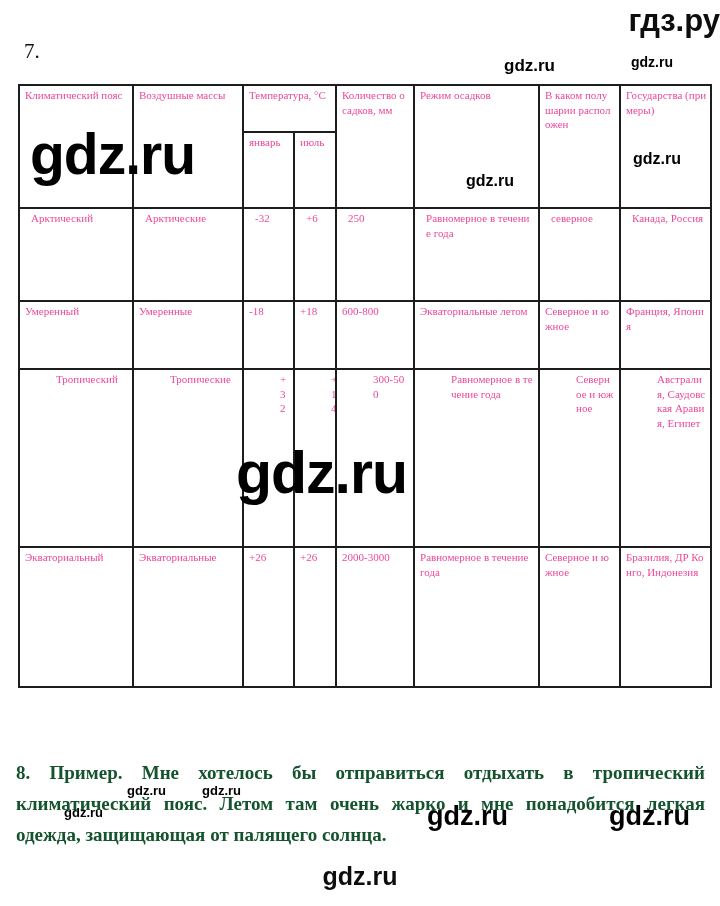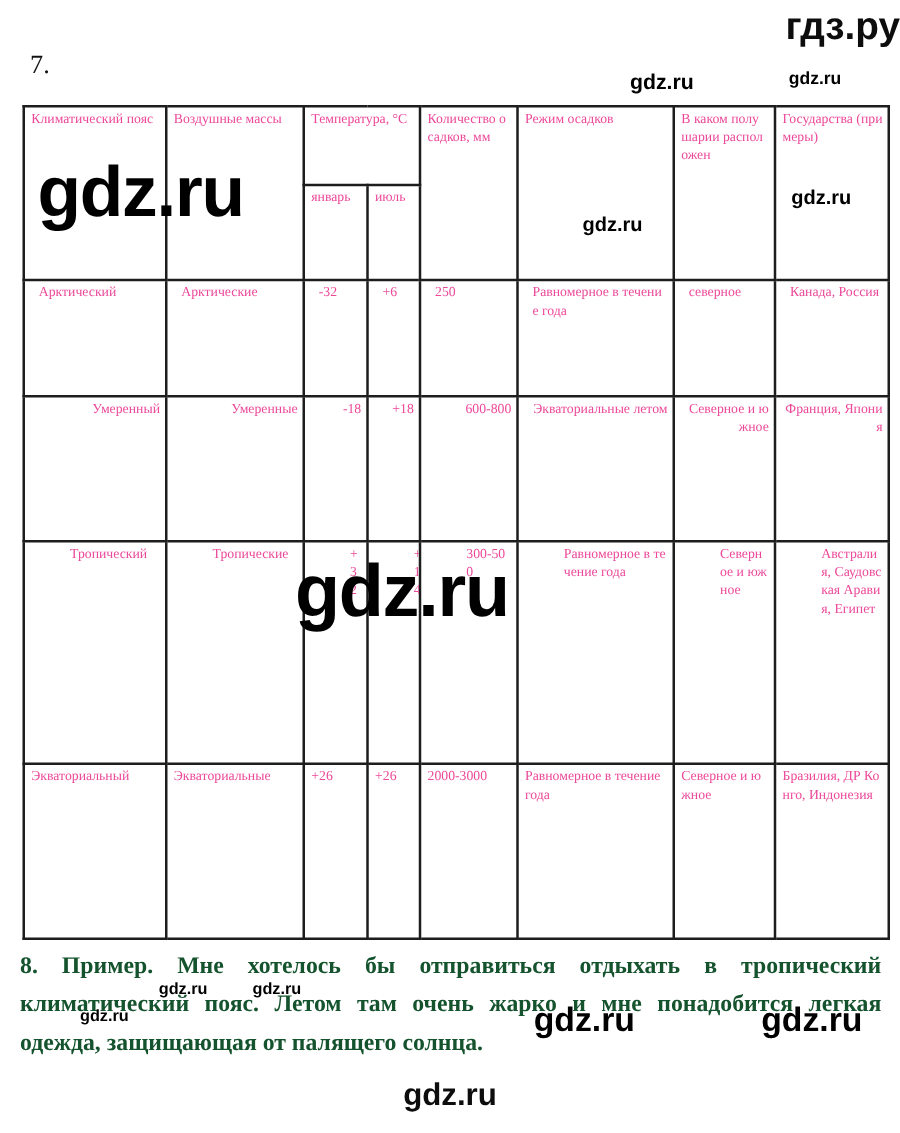--- a/index.html
+++ b/index.html
@@ -39,24 +39,24 @@
     color: #ec4899;
   }
   table.climate-table td {
     border: 2px solid #1d1d1d;
     vertical-align: top;
     padding: 2px 4px 2px 5px;
     line-height: 1.32;
     word-break: break-all;
     overflow: hidden;
   }
-  tr.hrow-a td.temp-cell { height: 63px; }
+  tr.hrow-a td.temp-cell { height: 47px; }
   tr.hrow-b td { height: 76px; }
   tr.brow-1 td { height: 93px; padding-left: 11px; }
-  tr.brow-2 td { height: 116px; text-align: right; }
+  tr.brow-2 td { height: 68px; }
   tr.brow-3 td { height: 178px; padding-left: 36px; }
   tr.brow-4 td { height: 140px; }
   .task8-text {
     position: absolute;
     left: 16px; top: 757px;
     width: 689px;
     font-family: "Liberation Serif", serif;
     font-size: 19px;
     line-height: 31px;
     text-align: justify;

